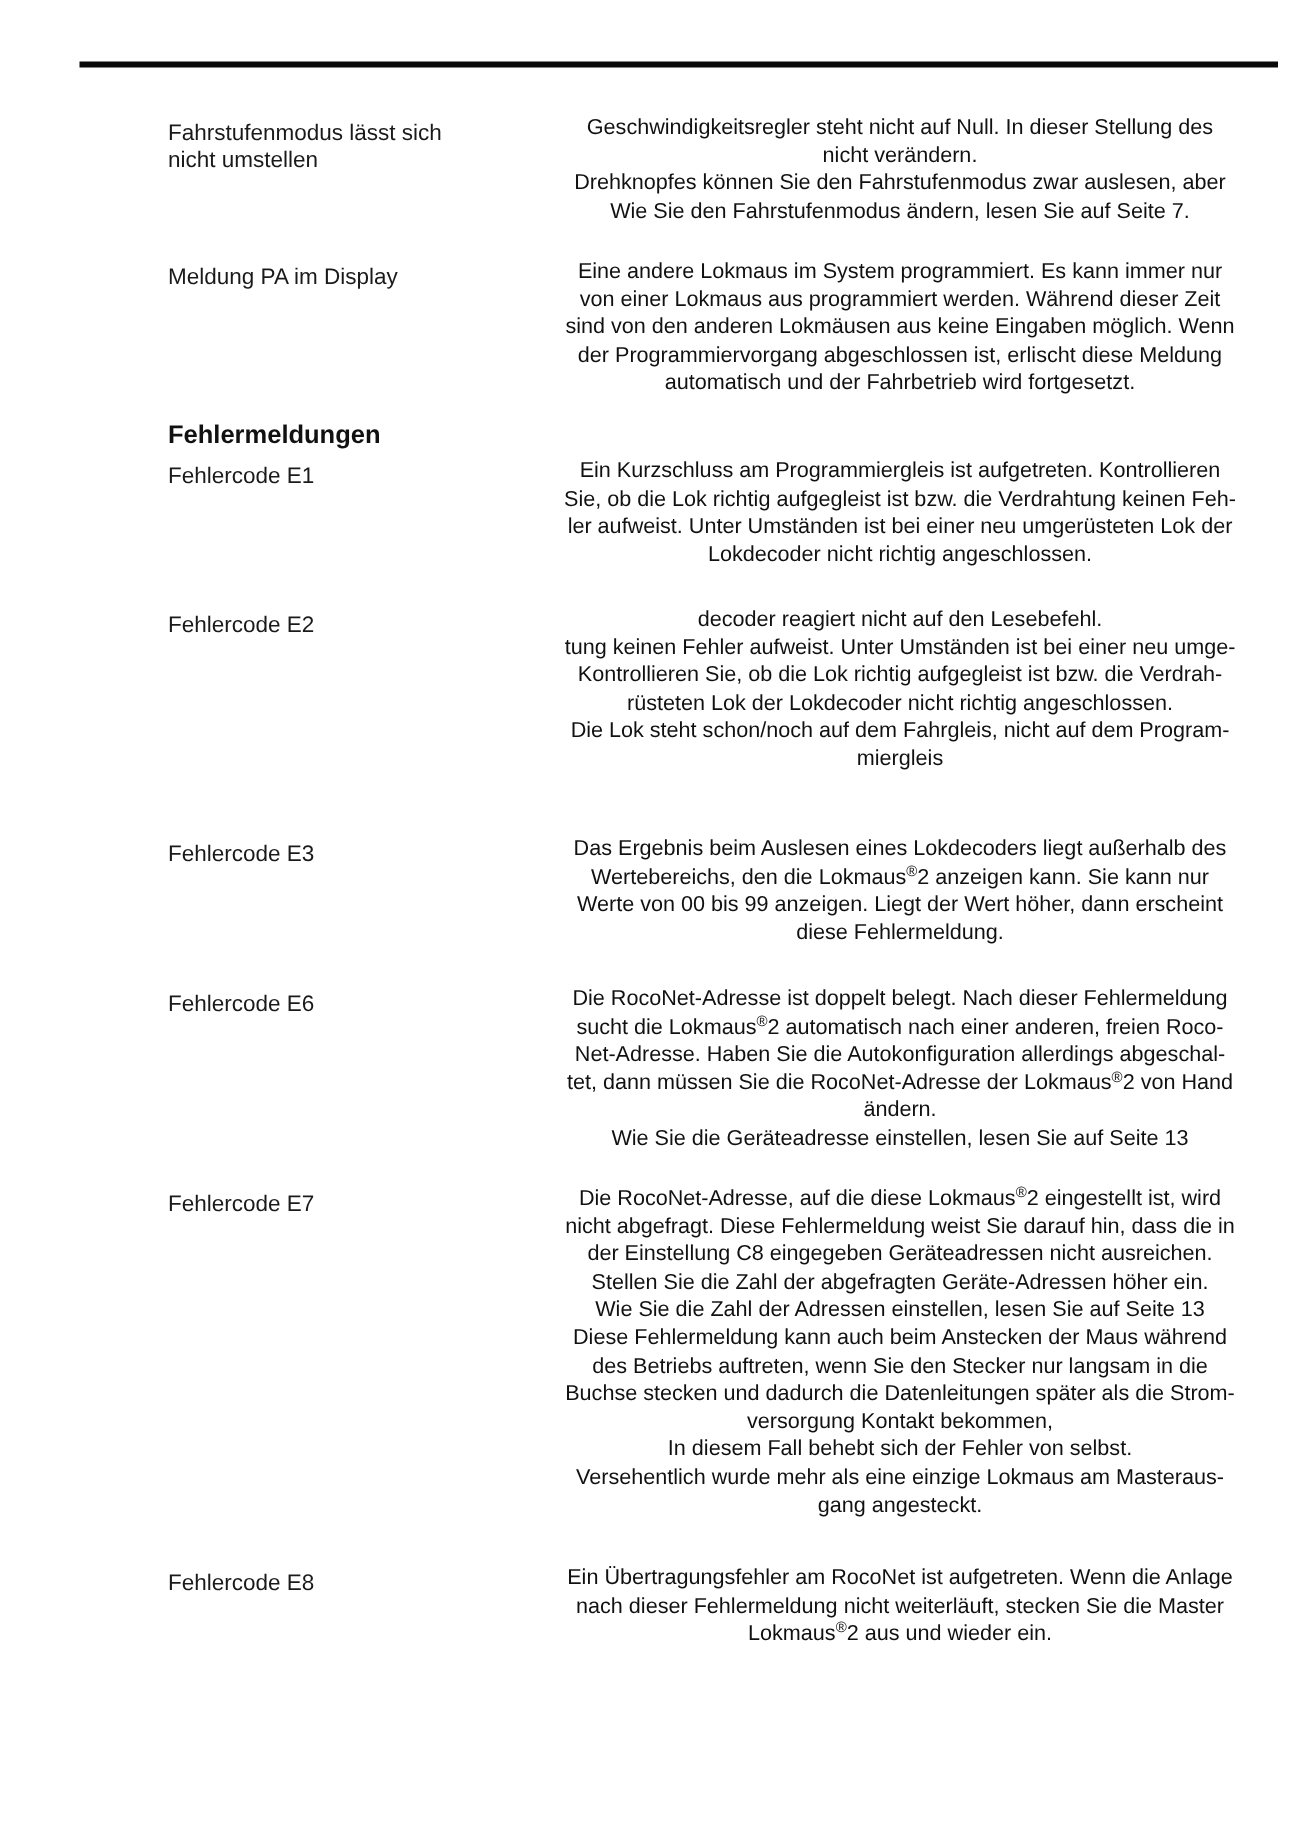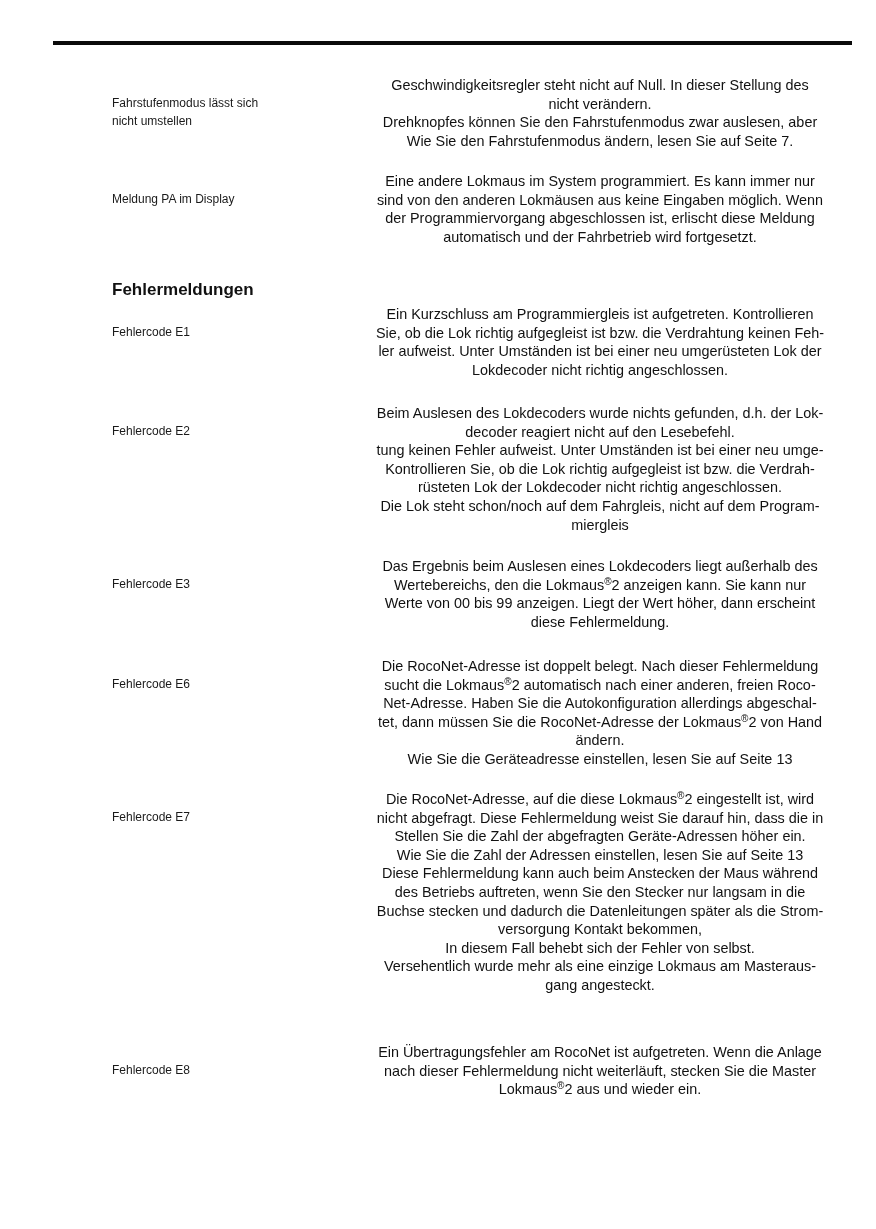--- a/index.html
+++ b/index.html
@@ -24,23 +24,23 @@
       background: #0a0a0a;
     }
     .row {
       position: absolute;
       left: 0;
       width: 876px;
     }
     .label {
       position: absolute;
       left: 112px;
-      top: 18px;
+      top: 4px;
       width: 220px;
-      font-size: 12px;
+      font-size: 15px;
       line-height: 18px;
       color: #1a1a1a;
     }
     .body-text {
       position: absolute;
       left: 349px;
       top: 0;
       width: 502px;
       font-size: 14.4px;
       line-height: 18.6px;
@@ -83,20 +83,21 @@
     <span class="line">Wie Sie den Fahrstufenmodus ändern, lesen Sie auf Seite 7.</span>
   </div>
 </div>
 
 <div class="row" style="top:172px;">
   <div class="label">
     <span style="display:block">Meldung PA im Display</span>
   </div>
   <div class="body-text">
     <span class="line">Eine andere Lokmaus im System programmiert. Es kann immer nur</span>
+    <span class="line">von einer Lokmaus aus programmiert werden. Während dieser Zeit</span>
     <span class="line">sind von den anderen Lokmäusen aus keine Eingaben möglich. Wenn</span>
     <span class="line">der Programmiervorgang abgeschlossen ist, erlischt diese Meldung</span>
     <span class="line">automatisch und der Fahrbetrieb wird fortgesetzt.</span>
   </div>
 </div>
 
 <div class="heading">Fehlermeldungen</div>
 
 <div class="row" style="top:305px;">
   <div class="label">Fehlercode E1</div>
@@ -104,21 +105,20 @@
     <span class="line">Ein Kurzschluss am Programmiergleis ist aufgetreten. Kontrollieren</span>
     <span class="line">Sie, ob die Lok richtig aufgegleist ist bzw. die Verdrahtung keinen Feh-</span>
     <span class="line">ler aufweist. Unter Umständen ist bei einer neu umgerüsteten Lok der</span>
     <span class="line">Lokdecoder nicht richtig angeschlossen.</span>
   </div>
 </div>
 
 <div class="row" style="top:404px;">
   <div class="label">Fehlercode E2</div>
   <div class="body-text">
-    <span class="line">Beim Auslesen des Lokdecoders wurde nichts gefunden, d.h. der Lok-</span>
     <span class="line">decoder reagiert nicht auf den Lesebefehl.</span>
     <span class="line">tung keinen Fehler aufweist. Unter Umständen ist bei einer neu umge-</span>
     <span class="line">Kontrollieren Sie, ob die Lok richtig aufgegleist ist bzw. die Verdrah-</span>
     <span class="line">rüsteten Lok der Lokdecoder nicht richtig angeschlossen.</span>
     <span class="line">Die Lok steht schon/noch auf dem Fahrgleis, nicht auf dem Program-</span>
     <span class="line">miergleis</span>
   </div>
 </div>
 
 <div class="row" style="top:557px;">
@@ -141,20 +141,21 @@
     <span class="line">ändern.</span>
     <span class="line">Wie Sie die Geräteadresse einstellen, lesen Sie auf Seite 13</span>
   </div>
 </div>
 
 <div class="row" style="top:790px;">
   <div class="label">Fehlercode E7</div>
   <div class="body-text">
     <span class="line">Die RocoNet-Adresse, auf die diese Lokmaus<sup class="reg">®</sup>2 eingestellt ist, wird</span>
     <span class="line">nicht abgefragt. Diese Fehlermeldung weist Sie darauf hin, dass die in</span>
+    <span class="line">der Einstellung C8 eingegeben Geräteadressen nicht ausreichen.</span>
     <span class="line">Stellen Sie die Zahl der abgefragten Geräte-Adressen höher ein.</span>
     <span class="line">Wie Sie die Zahl der Adressen einstellen, lesen Sie auf Seite 13</span>
     <span class="line">Diese Fehlermeldung kann auch beim Anstecken der Maus während</span>
     <span class="line">des Betriebs auftreten, wenn Sie den Stecker nur langsam in die</span>
     <span class="line">Buchse stecken und dadurch die Datenleitungen später als die Strom-</span>
     <span class="line">versorgung Kontakt bekommen,</span>
     <span class="line">In diesem Fall behebt sich der Fehler von selbst.</span>
     <span class="line">Versehentlich wurde mehr als eine einzige Lokmaus am Masteraus-</span>
     <span class="line">gang angesteckt.</span>
   </div>

